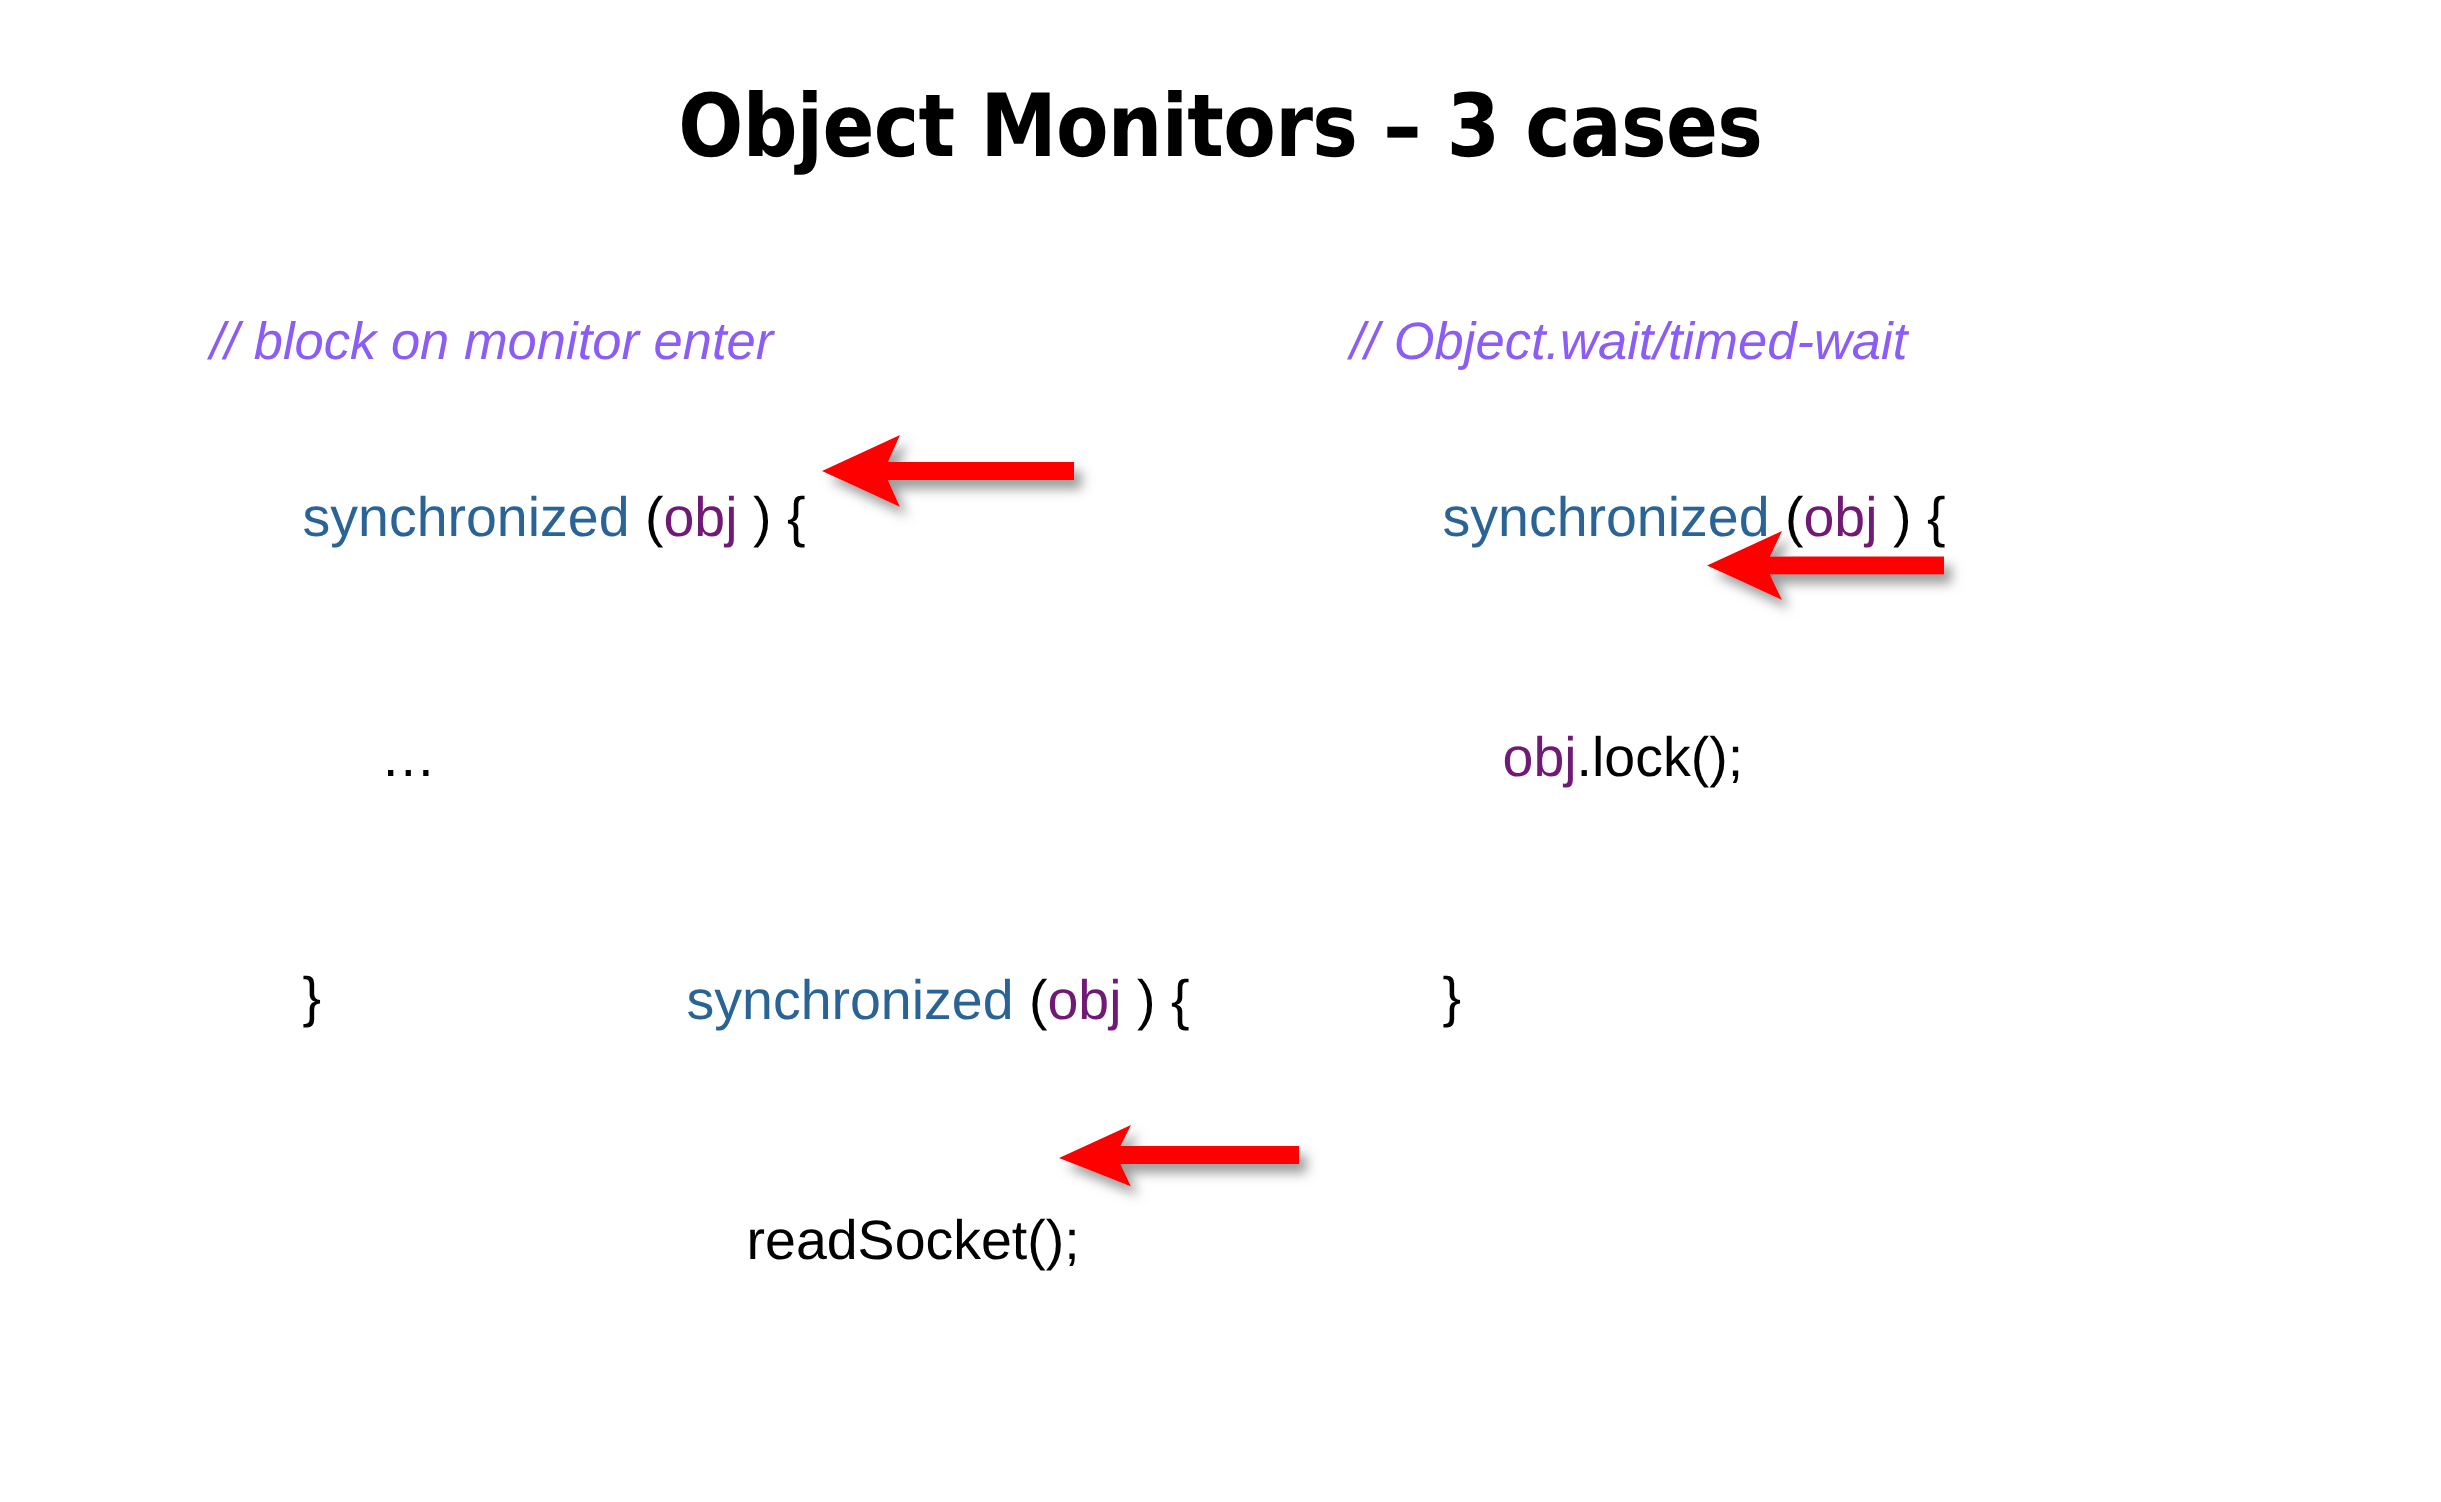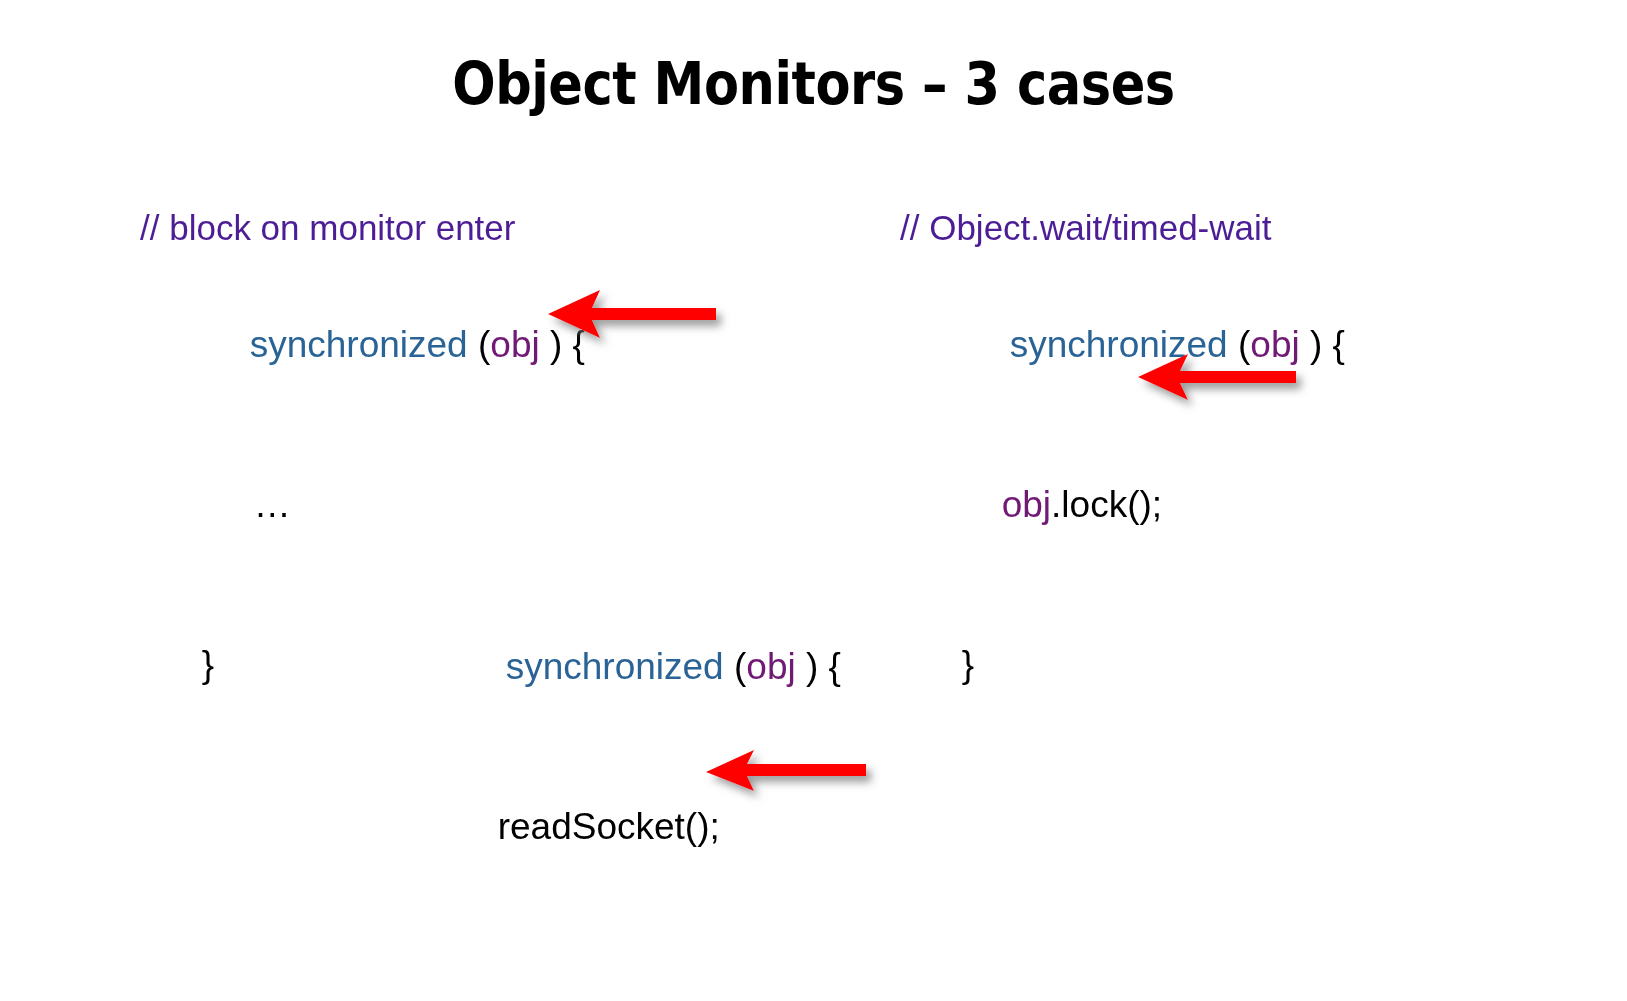--- a/index.html
+++ b/index.html
@@ -43,37 +43,38 @@
   
   .code-block {
     position: absolute;
     font-family: "Liberation Sans", sans-serif;
   }
   #block-1 { left: 140px; top: 206px; }
   #block-2 { left: 900px; top: 206px; }
   #block-3 { left: 396px; top: 598px; }
 
   .comment {
+    font-style: italic;
     font-size: 35px;
     line-height: 44px;
-    color: #4c1d95;
+    color: #8b5cf6;
     white-space: nowrap;
     margin-bottom: 26px;
   }
 
   .code-line {
     font-size: 37px;
     line-height: 46px;
     color: #000000;
     white-space: pre;
     margin-bottom: 22px;
   }
   .code-line:last-child { margin-bottom: 0; }
 
-  .kw      { color: #2a6496; margin-left: 48px; }
+  .kw      { color: #2a6496; }
   .ident   { color: #701a75; }
   .plain   { color: #000000; }
 
   .indent-1 { padding-left: 40px; }
 
   .ellipsis {
     font-size: 37px;
     line-height: 46px;
     letter-spacing: 2px;
   }

